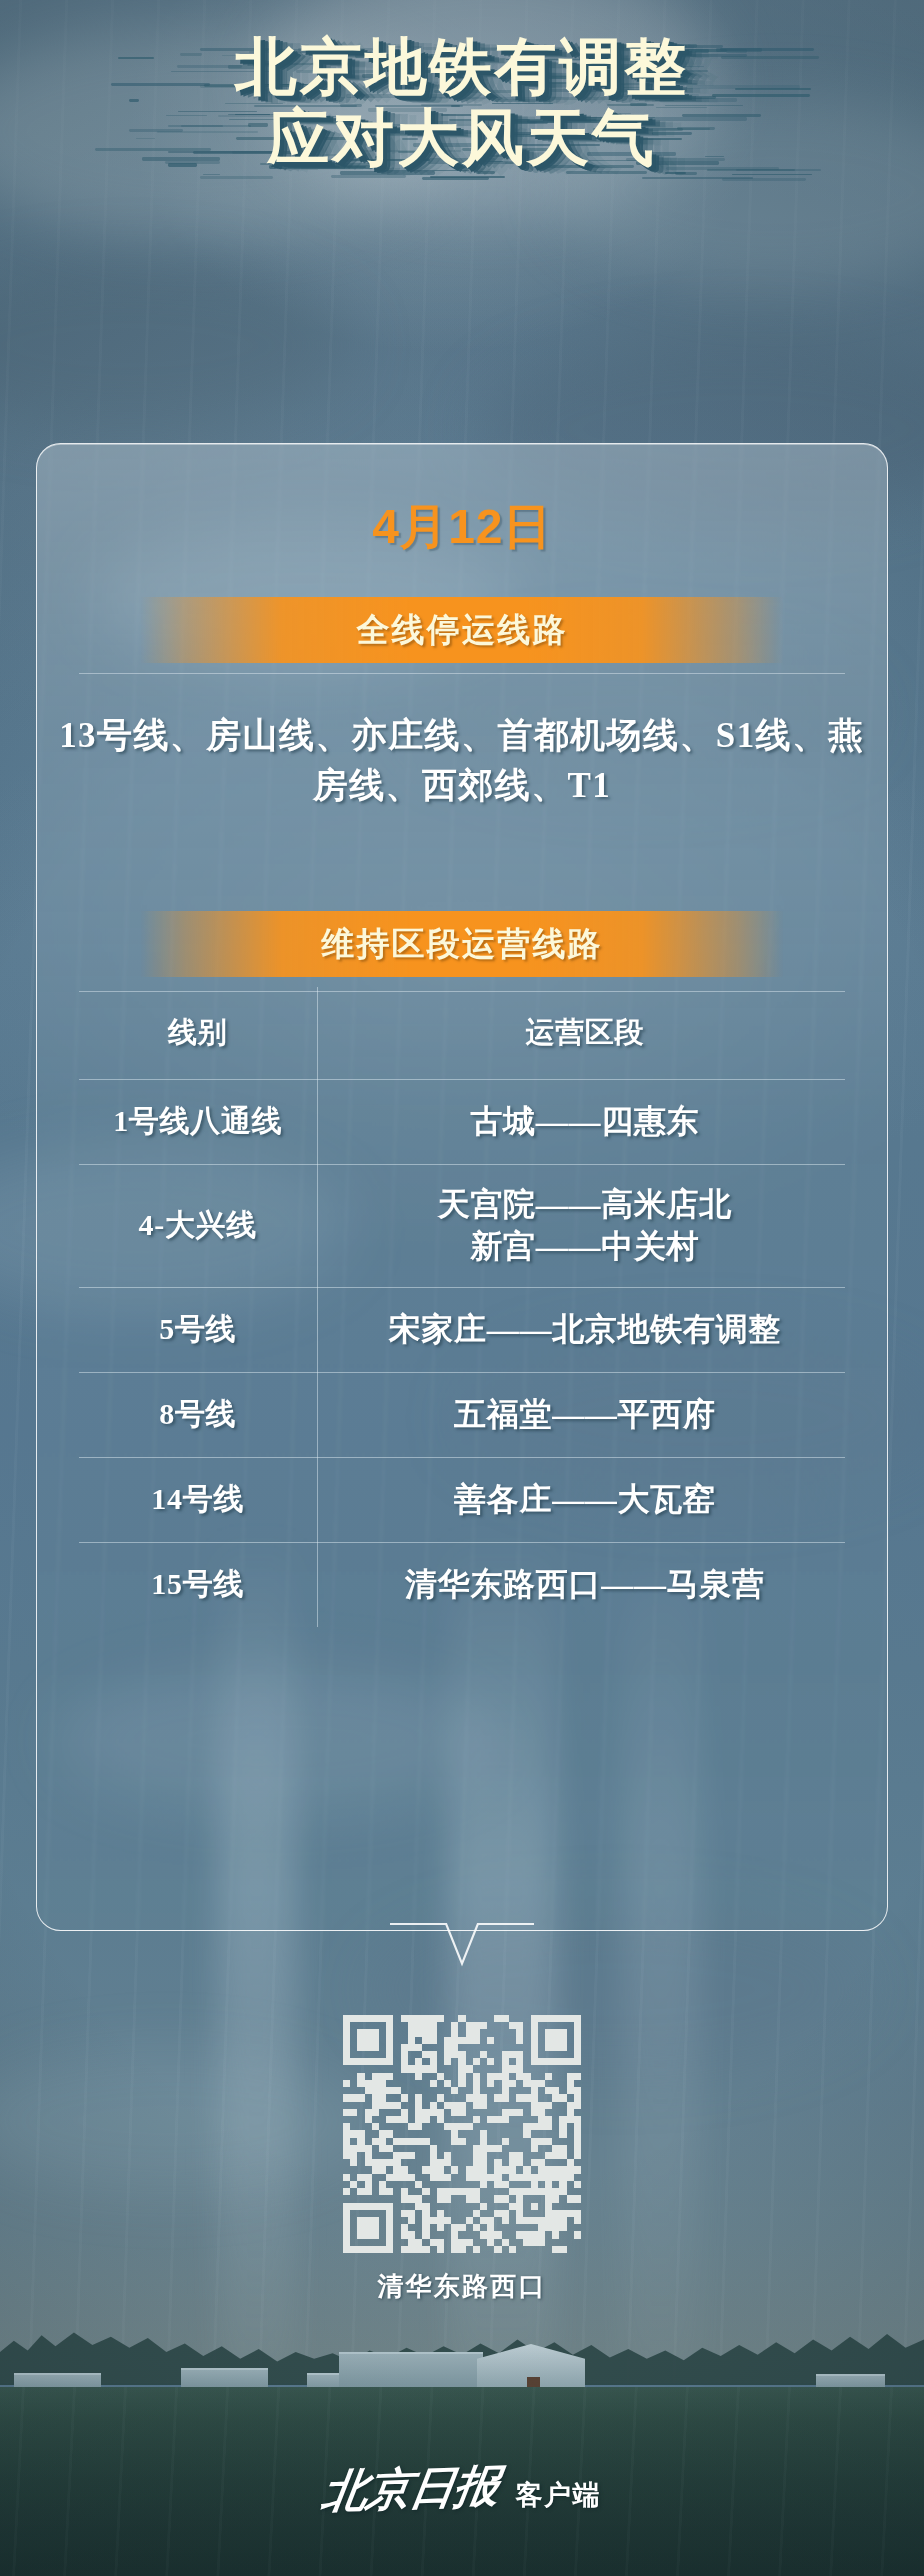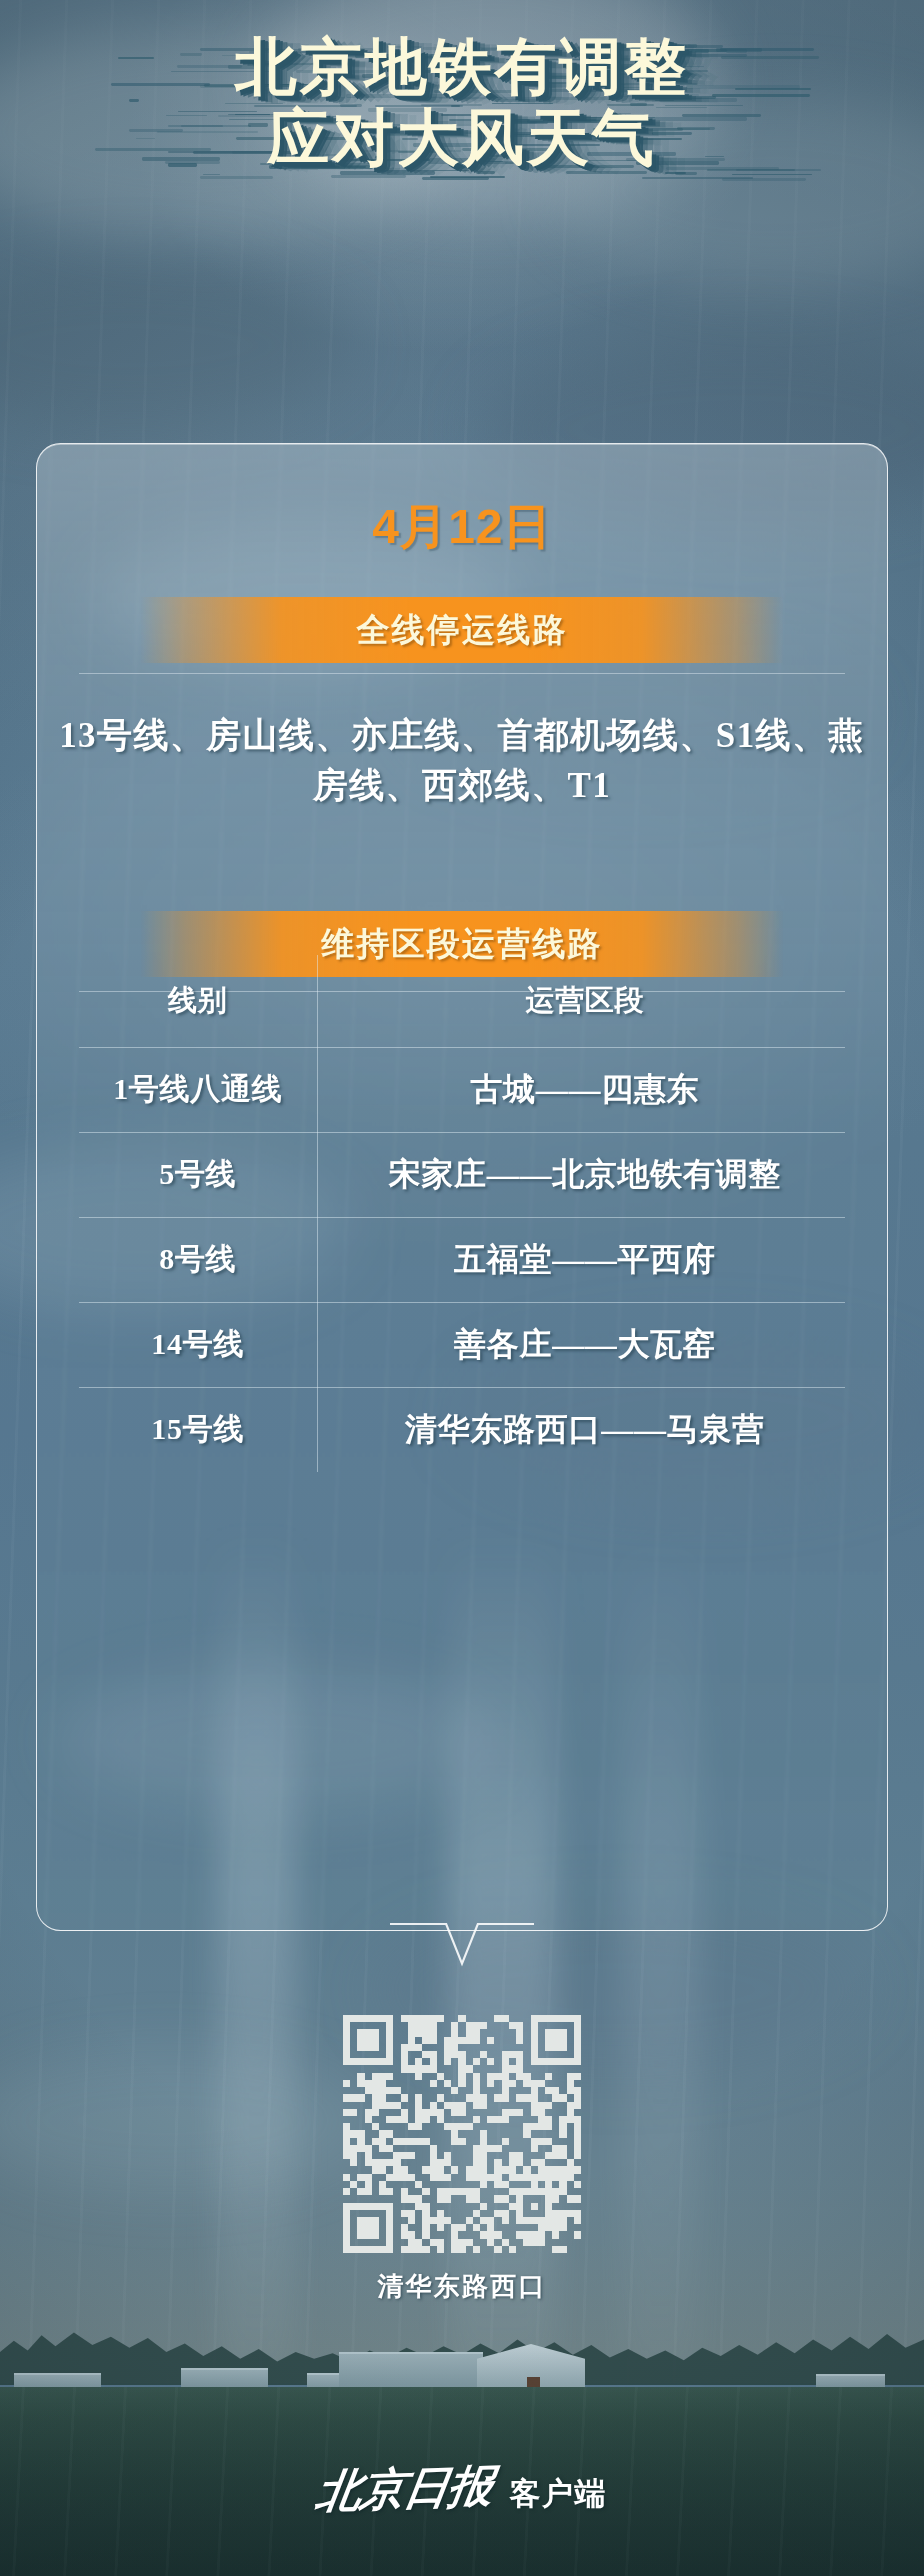--- a/index.html
+++ b/index.html
@@ -209,21 +209,21 @@
     position:absolute; z-index:6; left:51px; right:51px; top:711px;
     text-align:center;
     font-family:"Liberation Serif","DejaVu Serif",serif;
     font-weight:700; font-size:35px; line-height:1.42;
     color:#FFFFFF; letter-spacing:1.4px;
     text-shadow: 2.2px 2.2px 2.9px rgba(28,55,70,.55);
   }
 
   
   .tbl {
-    position:absolute; z-index:6; left:79px; top:955px; width:766px;
+    position:absolute; z-index:6; left:79px; top:987px; width:766px;
     border-collapse:collapse;
     font-family:"Liberation Serif","DejaVu Serif",serif;
     color:#FFFFFF;
   }
   .tbl td, .tbl th {
     border-bottom:0.7px solid rgba(226,238,245,.48);
     padding:0;
     vertical-align:middle;
     text-shadow: 2.2px 2.2px 2.9px rgba(28,55,70,.55);
   }
@@ -258,21 +258,21 @@
   .footer .brand {
     display:inline-block;
     font-family:"Liberation Serif","DejaVu Serif",serif;
     font-weight:700; font-style:italic; font-size:45px; color:#FFFFFF;
     letter-spacing:-1.4px; transform:skewX(-10deg) rotate(-2deg);
     text-shadow: 1.4px 1.4px 3.6px rgba(10,30,35,.55);
   }
   .footer .app {
     display:inline-block; margin-left:18px;
     font-family:"Liberation Sans","DejaVu Sans",sans-serif;
-    font-weight:700; font-size:31px; color:#FFFFFF; letter-spacing:1.4px;
+    font-weight:700; font-size:27px; color:#FFFFFF; letter-spacing:1.4px;
     text-shadow: 1.4px 1.4px 3.6px rgba(10,30,35,.55);
   }
 </style>
 </head>
 <body>
 
 <div id="bg">
   <div class="sky">
     <div class="veil v1"></div>
       <div class="veil v2"></div>
@@ -509,20 +509,27 @@
     <tr>
       <th class="c1">线别</th>
       <th class="c2">运营区段</th>
     </tr>
   </thead>
   <tbody id="tbody">
       <tr>
         <td class="c1">1号线八通线</td>
         <td class="c2">古城——四惠东</td>
       </tr>
+      <tr class="two-line">
+        <td class="c1">4-大兴线</td>
+        <td class="c2">
+          <div>天宫院——高米店北</div>
+          <div>新宫——中关村</div>
+        </td>
+      </tr>
       <tr>
         <td class="c1">5号线</td>
         <td class="c2">宋家庄——北京地铁有调整</td>
       </tr>
       <tr>
         <td class="c1">8号线</td>
         <td class="c2">五福堂——平西府</td>
       </tr>
       <tr>
         <td class="c1">14号线</td>

